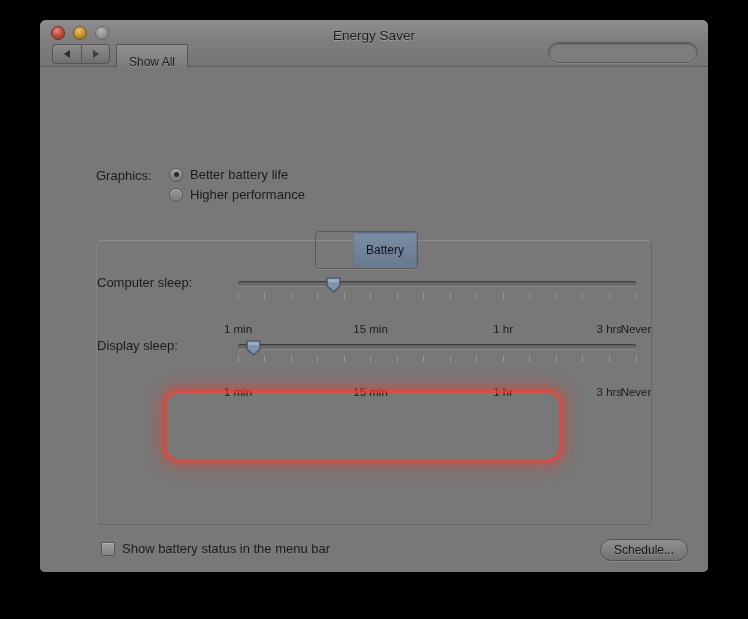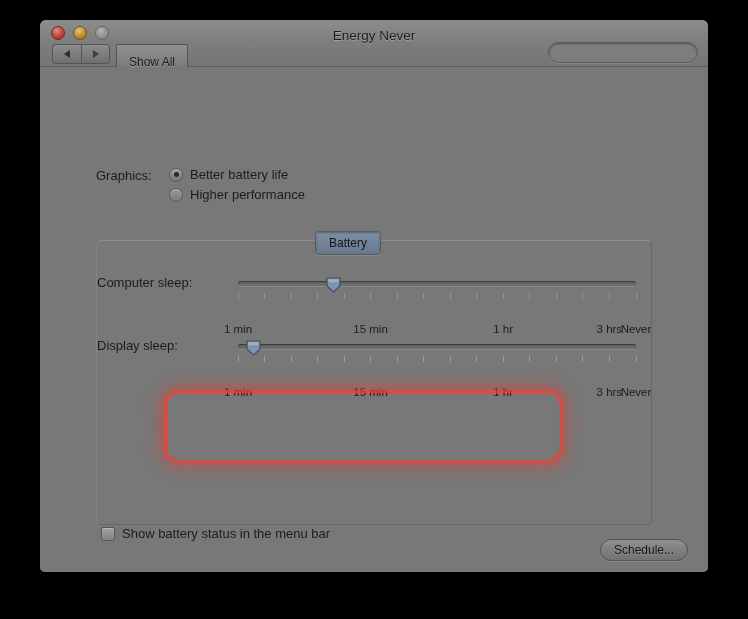--- a/index.html
+++ b/index.html
@@ -159,25 +159,26 @@
   .tabs {
     position: absolute;
     left: 218px; top: -10px;
     display: flex;
     border-radius: 4px;
     overflow: hidden;
     border: 1px solid #5a5a5a;
     box-shadow: 0 1px 0 rgba(255,255,255,0.13);
   }
   .tab {
-    height: 22px;
+    height: 36px;
     padding: 0 13px;
     font-size: 12px;
     display: flex; align-items: center;
     color: #1b1b1b;
+    margin-left: 37px;
   }
   .tab.active {
     background: linear-gradient(to bottom, #7b8ea4, #67798f);
     color: #11161c;
     box-shadow: inset 0 1px 2px rgba(0,0,0,0.3);
   }
   .tab.inactive {
     background: linear-gradient(to bottom, #8e8e8e, #737373);
     border-left: 1px solid #5f5f5f;
     text-shadow: 0 1px 0 rgba(255,255,255,0.2);
@@ -257,40 +258,40 @@
     box-shadow: 0 1px 0 rgba(255,255,255,0.12);
     font-size: 12px;
     color: #151515;
     display: flex; align-items: center; justify-content: center;
     text-shadow: 0 1px 0 rgba(255,255,255,0.18);
   }
   .btn-schedule { right: 20px; top: 472px; }
 
   .menubar-row {
     position: absolute;
-    left: 61px; top: 459px;
+    left: 61px; top: 474px;
     display: flex; align-items: center; gap: 7px;
   }
   .menubar-row span { font-size: 13px; color: #1c1c1c; }
 </style>
 </head>
 <body>
 
 <div id="backdrop"></div>
 
 <div id="window">
 
   <div class="titlebar">
     <div class="lights">
       <div class="light red"></div>
       <div class="light amber"></div>
       <div class="light gray"></div>
     </div>
 
-    <div class="win-title">Energy Never</div>
+    <div class="win-title">Energy Saver</div>
 
     <div class="navgroup">
       <div class="navbtn left">
         <span class="tri"></span>
       </div>
       <div class="navbtn right">
         <span class="tri"></span>
       </div>
     </div>
 

